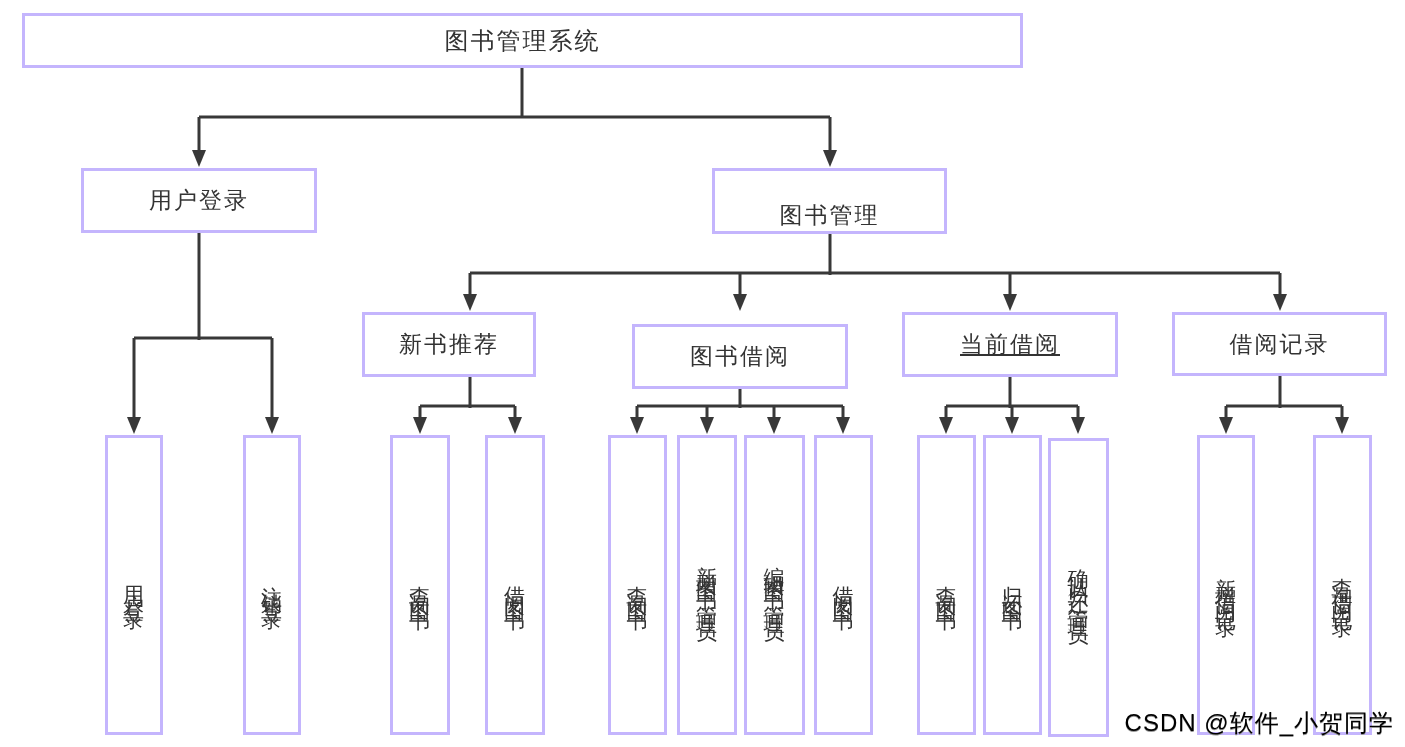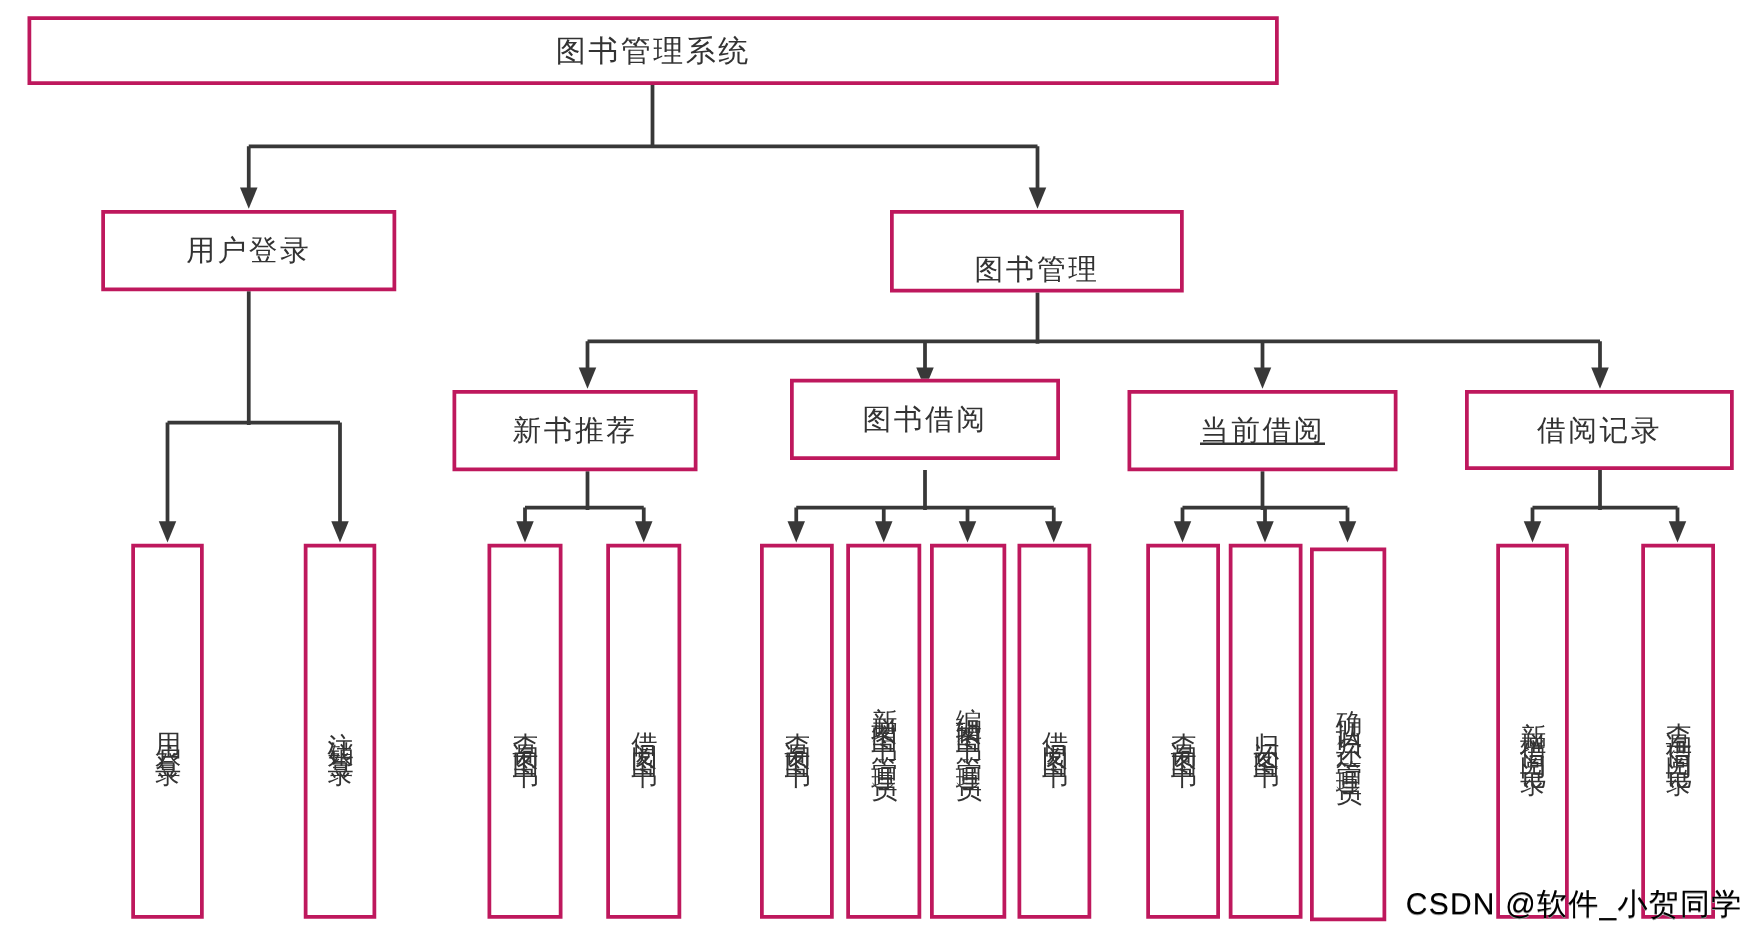--- a/index.html
+++ b/index.html
@@ -12,21 +12,21 @@
     overflow: hidden;
   }
   svg.connectors {
     position: absolute;
     left: 0; top: 0;
     width: 1405px; height: 747px;
   }
   .node {
     position: absolute;
     box-sizing: border-box;
-    border: 3px solid #be185d;
+    border: 3px solid #c4b5fd;
     background: #ffffff;
     display: flex;
     align-items: center;
     justify-content: center;
     color: #333333;
   }
   .h-node { font-size: 23px; letter-spacing: 2px; white-space: nowrap; }
   .root-node { font-size: 24px; }
   .v-node .vtext {
     writing-mode: vertical-rl;
@@ -91,24 +91,24 @@
     <span>图书管理系统</span>
   </div>
 
   <div class="node h-node" style="left:81px; top:168px; width:236px; height:65px;">
     <span>用户登录</span>
   </div>
   <div class="node h-node" style="left:712px; top:168px; width:235px; height:66px;align-items:flex-end;">
     <span>图书管理</span>
   </div>
 
-  <div class="node h-node" style="left:362px; top:312px; width:196px; height:65px;font-family:Liberation Serif, serif;">
+  <div class="node h-node" style="left:362px; top:312px; width:174px; height:65px;font-family:Liberation Serif, serif;">
     <span>新书推荐</span>
   </div>
-  <div class="node h-node" style="left:632px; top:303px; width:216px; height:65px;">
+  <div class="node h-node" style="left:632px; top:324px; width:216px; height:65px;">
     <span>图书借阅</span>
   </div>
   <div class="node h-node" style="left:902px; top:312px; width:216px; height:65px;text-decoration:underline;">
     <span>当前借阅</span>
   </div>
   <div class="node h-node" style="left:1172px; top:312px; width:215px; height:64px;">
     <span>借阅记录</span>
   </div>
 
   <div class="node v-node" style="left:105px; top:435px; width:58px; height:300px;">

